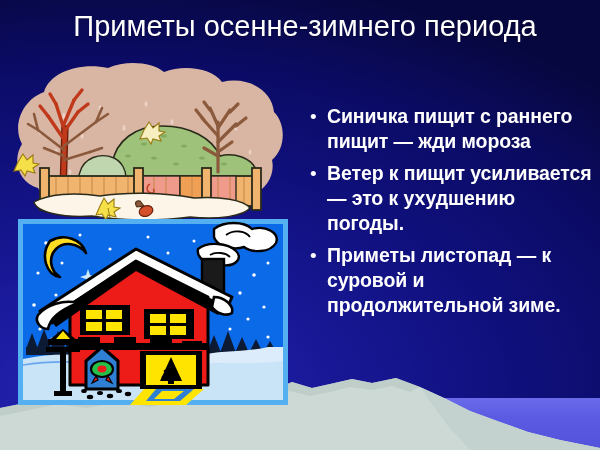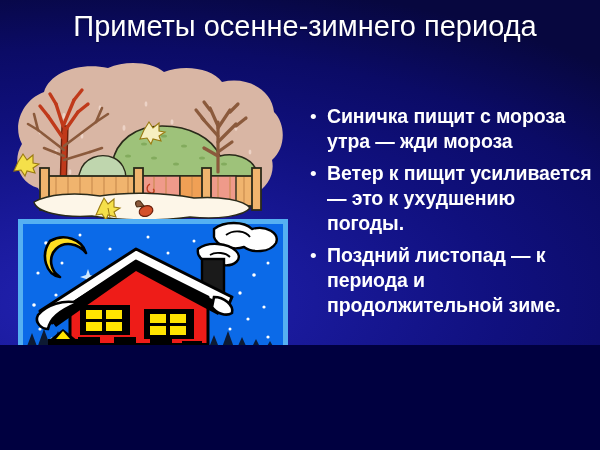--- a/index.html
+++ b/index.html
@@ -5,21 +5,21 @@
   * { margin:0; padding:0; box-sizing:border-box; }
   html,body { width:600px; height:450px; }
   body {
     font-family:"Liberation Sans", sans-serif;
     overflow:hidden;
     position:relative;
     background:#000040;
   }
   #slide {
     position:absolute; inset:0;
-    width:600px; height:345px;
+    width:600px; height:450px;
     overflow:hidden;
     background:
       radial-gradient(120% 95% at 18% 88%, #2323b4 0%, #1a1a9c 26%, #10107e 55%, #0b0b66 78%, #07073f 100%);
   }
   
   .violet-band {
     position:absolute; left:300px; top:398px; width:300px; height:52px;
     background:linear-gradient(180deg,#6a6aea 0%,#5a5ae2 40%,#5252dc 100%);
   }
   
@@ -370,25 +370,25 @@
       <path d="M138,170 L176,170 L162,182 L128,182 Z" fill="#2f7fd4"></path>
       <path d="M144,172 L166,172 L156,180 L136,180 Z" fill="#ffe400"></path>
     </g>
   </svg>
 
   <h1 id="title">Приметы осенне-зимнего периода</h1>
 
   <ul id="bullets" style="list-style:none;">
     <li class="bullet-item">
       <span class="bullet-dot">•</span>
-      <span class="bullet-text">Синичка пищит с мороза утра — жди мороза</span>
+      <span class="bullet-text">Синичка пищит с раннего пищит — жди мороза</span>
     </li>
     <li class="bullet-item">
       <span class="bullet-dot">•</span>
       <span class="bullet-text">Ветер к пищит усиливается — это к ухудшению погоды.</span>
     </li>
     <li class="bullet-item">
       <span class="bullet-dot">•</span>
-      <span class="bullet-text">Поздний листопад — к периода и продолжительной зиме.</span>
+      <span class="bullet-text">Приметы листопад — к суровой и продолжительной зиме.</span>
     </li>
   </ul>
 
 </div>
 
 </body></html>

